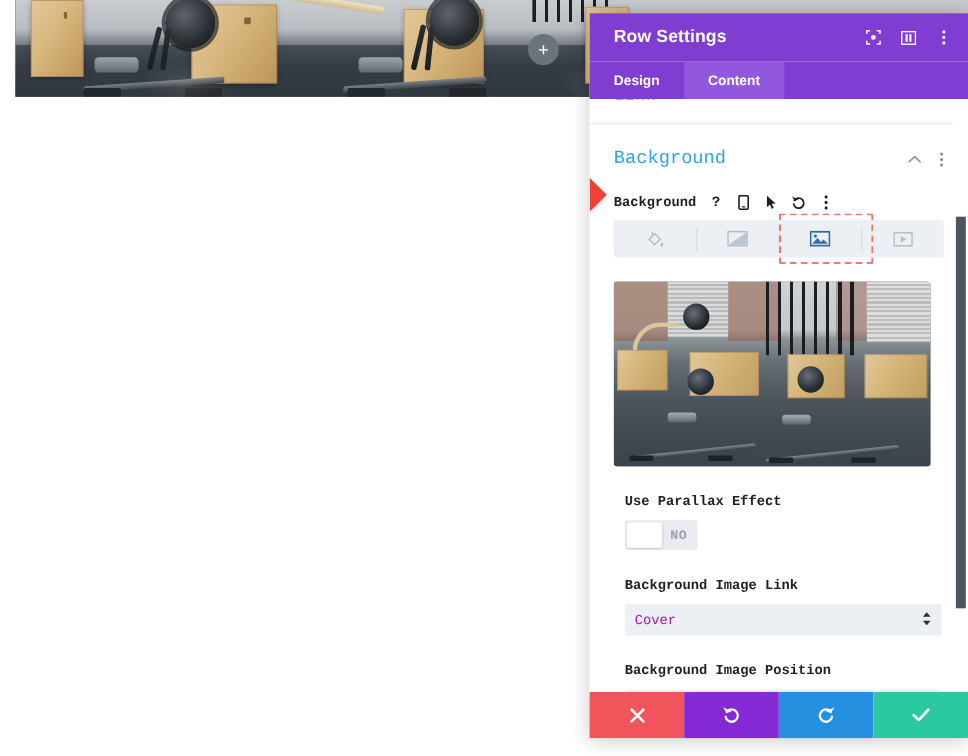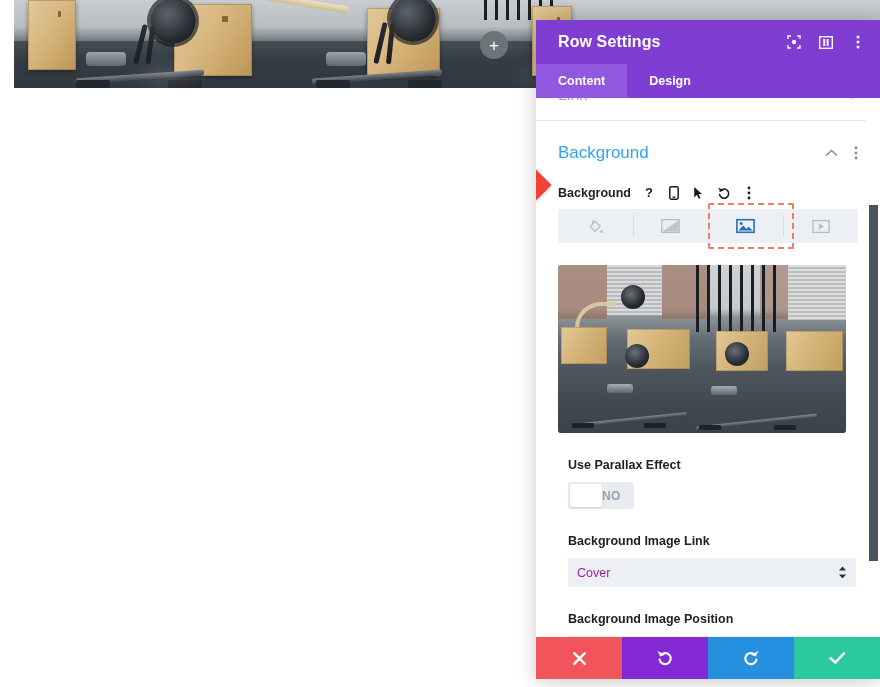--- a/index.html
+++ b/index.html
@@ -147,21 +147,21 @@
     font-size: 17px;
     line-height: 1;
     cursor: pointer;
     z-index: 4;
   }
 
   
   .panel {
     position: absolute;
     left: 536px;
-    top: 20px;
+    top: 12px;
     width: 344px;
     height: 659px;
     background: #ffffff;
     display: flex;
     flex-direction: column;
     box-shadow: 0 2px 18px rgba(0,0,0,0.22);
     z-index: 10;
   }
 
   .panel-header {
@@ -213,20 +213,21 @@
     flex: 1 1 auto;
     position: relative;
     overflow: hidden;
     background: #ffffff;
   }
 
   .scroll-area {
     position: absolute;
     inset: 0;
     overflow: hidden;
+    font-family: Liberation Mono, monospace;
   }
 
   
   .section-link {
     height: 22px;
     padding: 0 22px;
     display: flex;
     align-items: flex-start;
     justify-content: space-between;
     overflow: hidden;
@@ -463,20 +464,21 @@
   }
   .toggle .knob {
     width: 32px;
     height: 23px;
     background: #ffffff;
     border-radius: 2px;
     box-shadow: 0 1px 2px rgba(0,0,0,0.12);
   }
   .toggle .state {
     flex: 1;
+    text-align: center;
     font-size: 12px;
     font-weight: bold;
     color: #9aa3ac;
     letter-spacing: 0.4px;
   }
 
   .select {
     width: 288px;
     height: 29px;
     background: #eceff3;
@@ -604,22 +606,22 @@
           <svg width="4" height="14" viewBox="0 0 4 14">
             <circle cx="2" cy="2" r="1.5" fill="#fff"></circle>
             <circle cx="2" cy="7" r="1.5" fill="#fff"></circle>
             <circle cx="2" cy="12" r="1.5" fill="#fff"></circle>
           </svg>
         </span>
       </div>
     </div>
 
     <div class="tabs">
+      <div class="tab">Design</div>
       <div class="tab active">Content</div>
-      <div class="tab">Design</div>
     </div>
 
     <div class="panel-body">
       <div class="scroll-area">
 
         <div class="section-link">
           <div class="sec-title">Link</div>
           <div class="chev">▼</div>
         </div>
 

